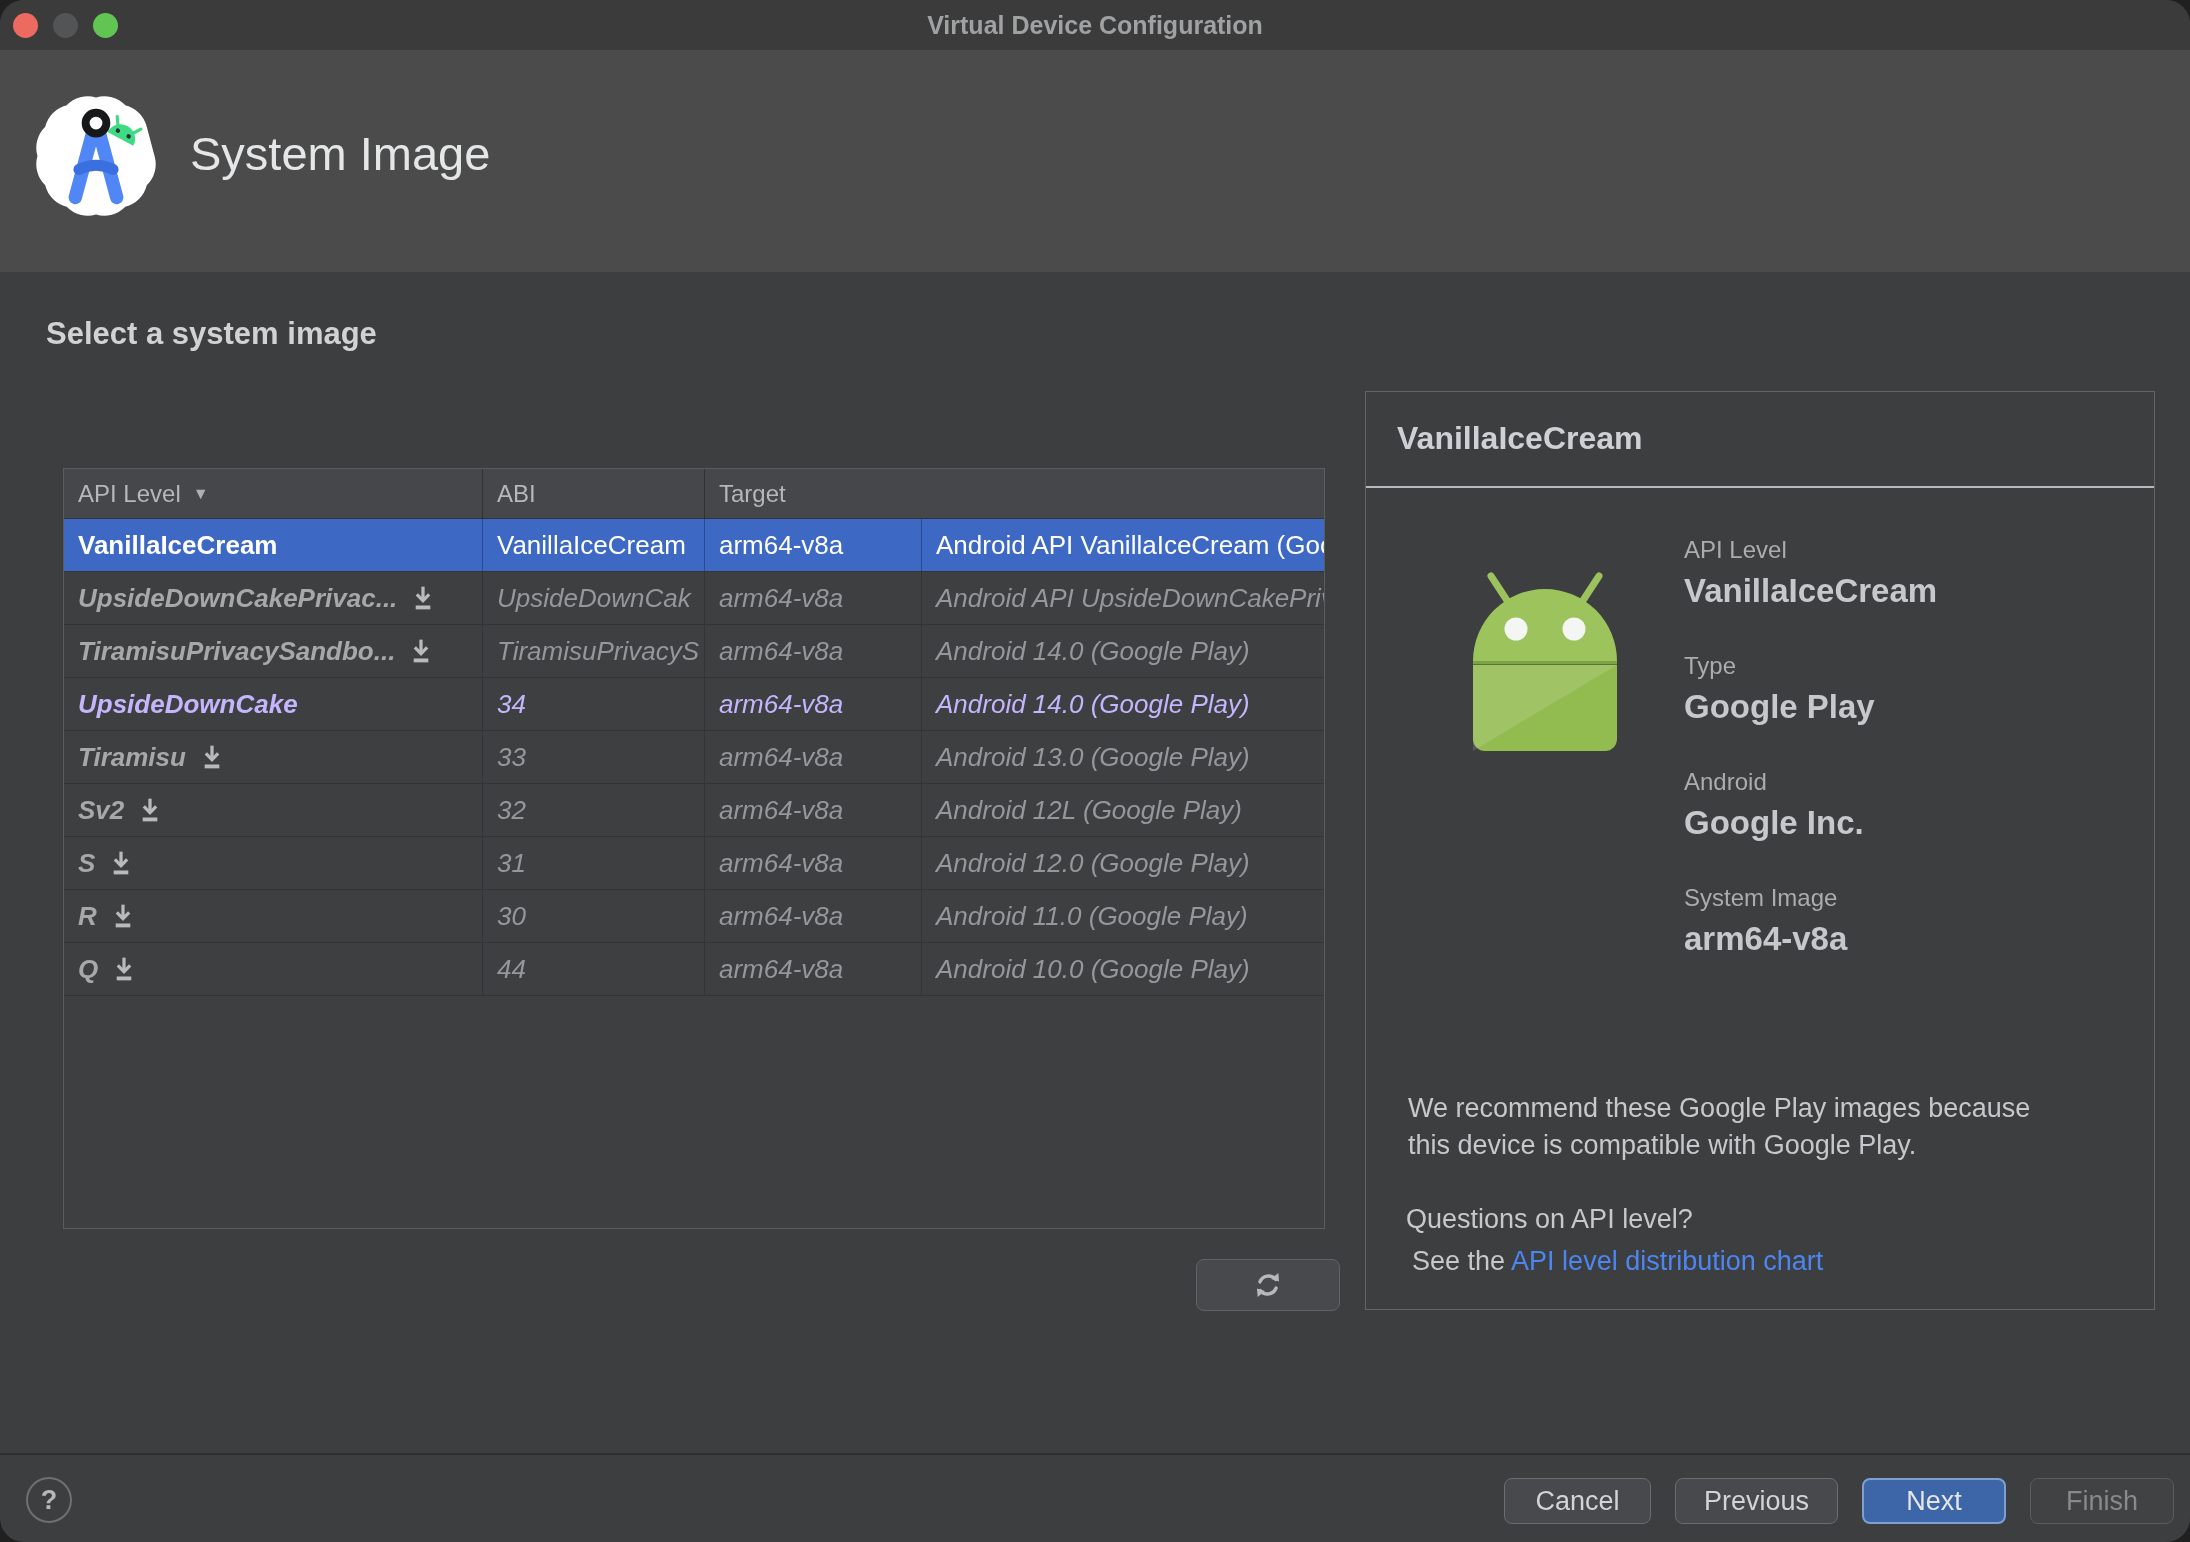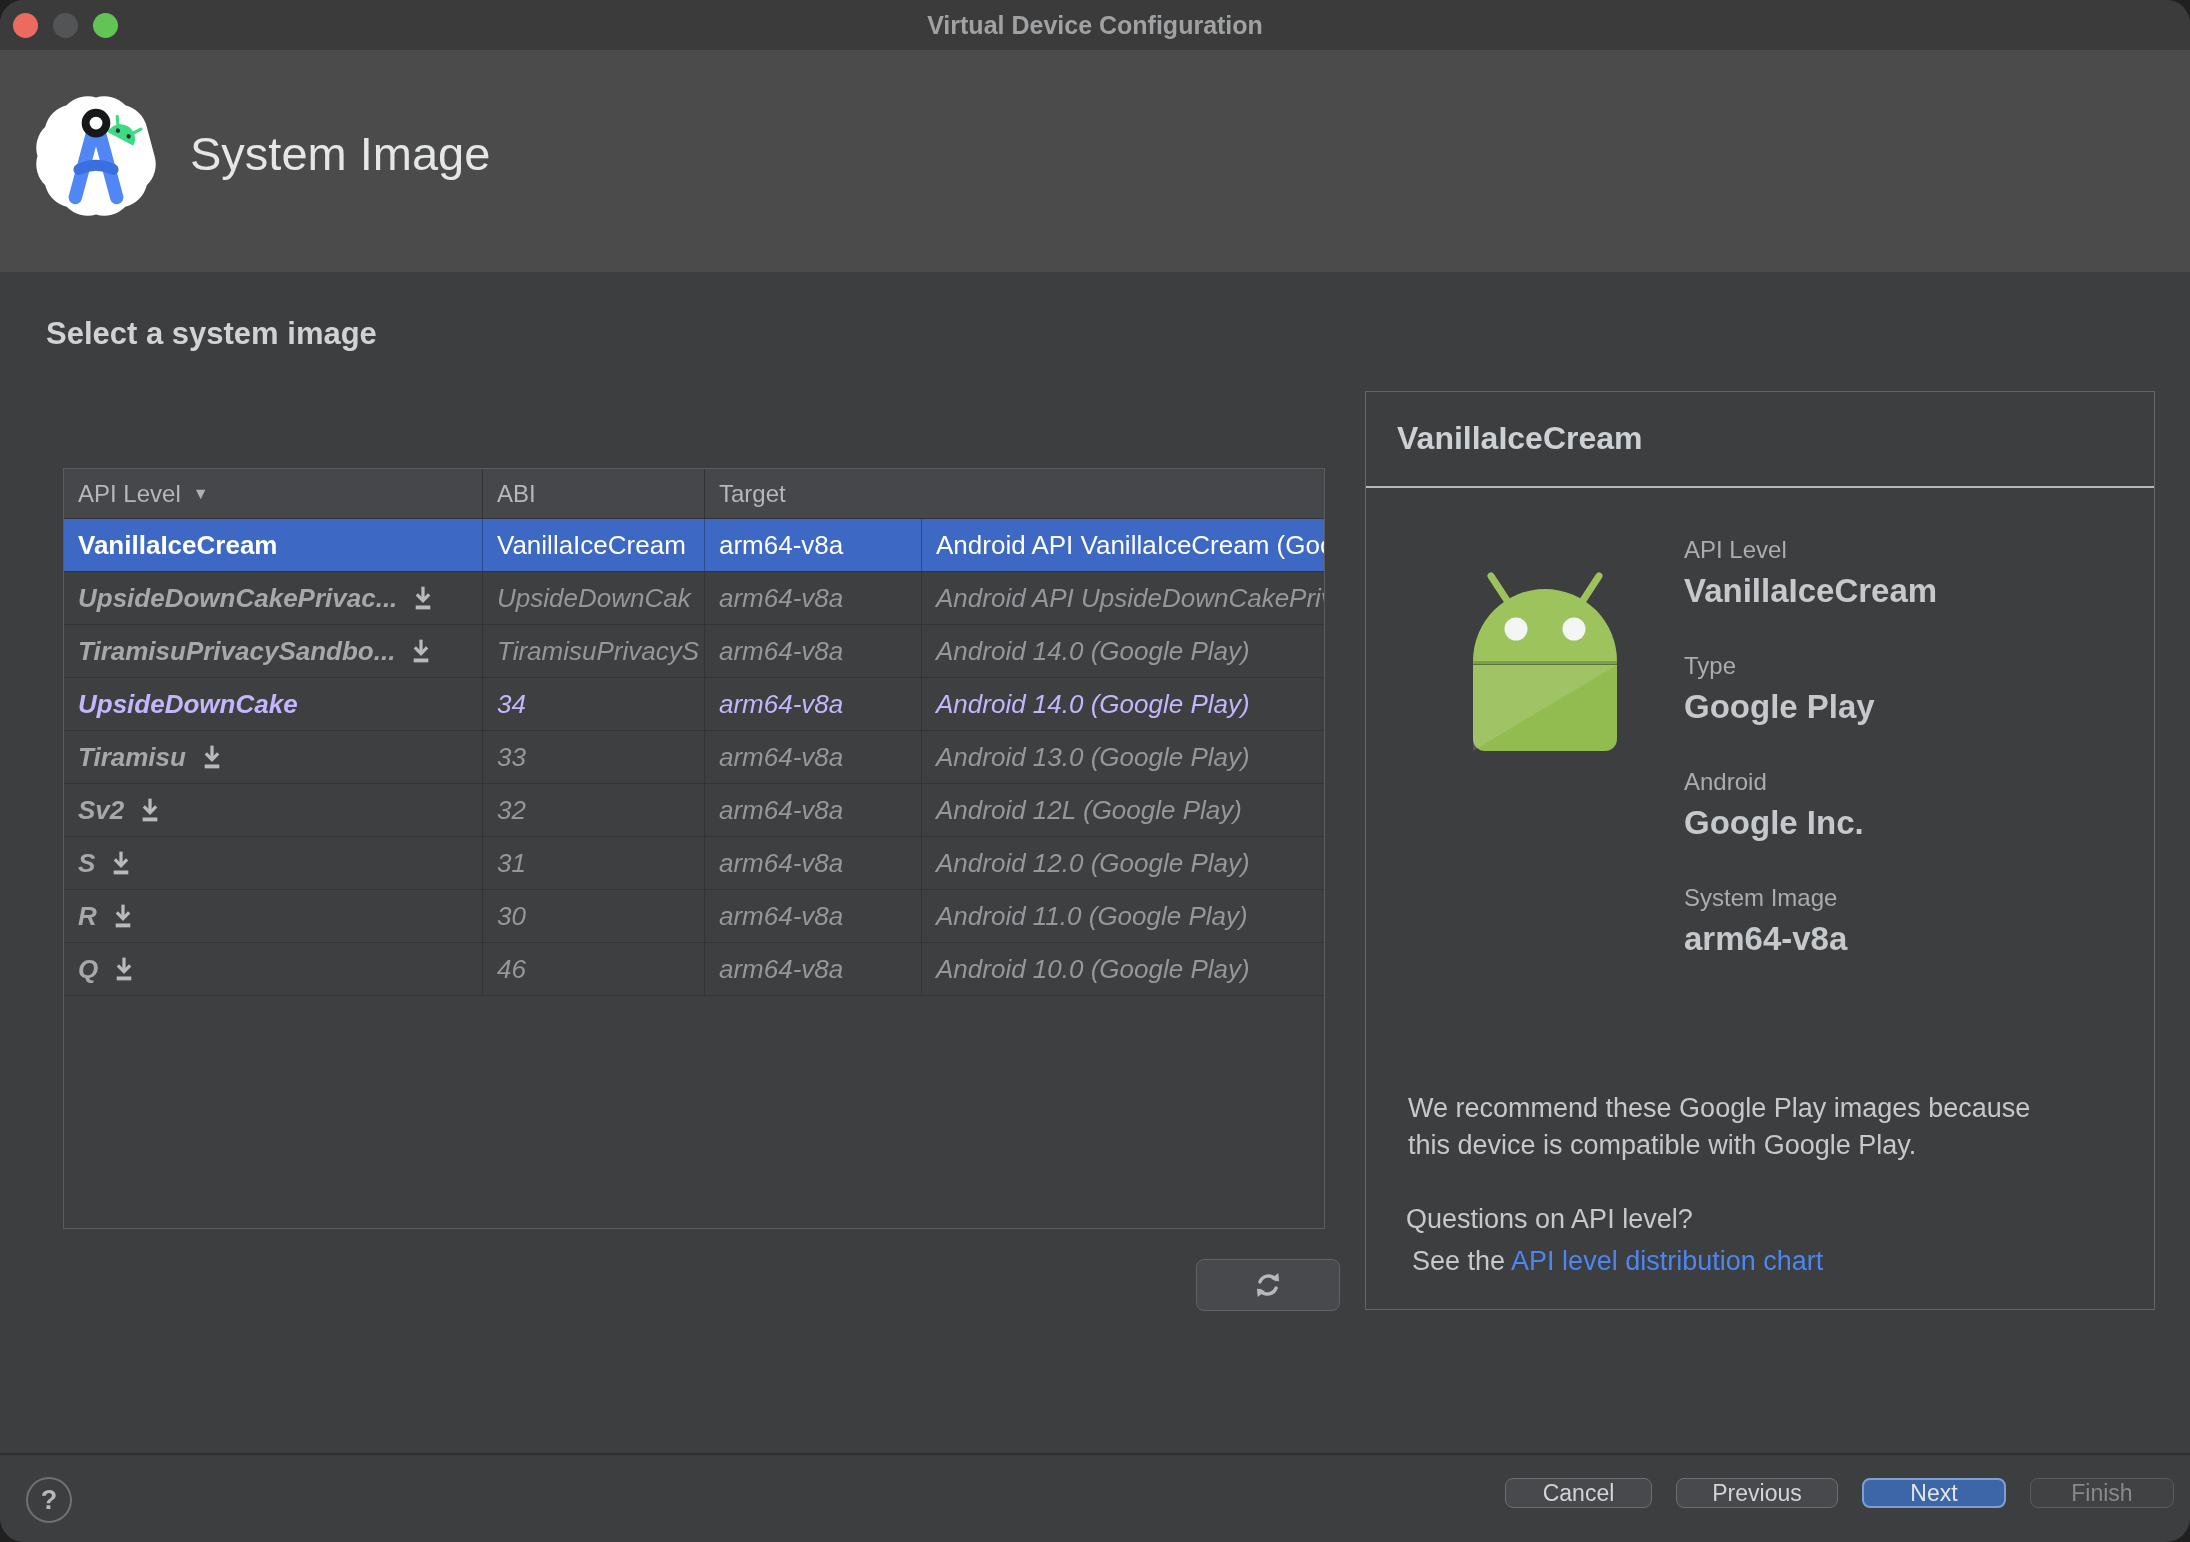--- a/index.html
+++ b/index.html
@@ -60,21 +60,21 @@
   .dvalue{font-size:33px;font-weight:bold;color:#c6c9cc;}
   .panel-note{position:absolute;left:42px;top:698px;width:660px;font-size:27px;line-height:37px;color:#c6c8ca;}
   .panel-q{position:absolute;left:40px;top:812px;font-size:27px;color:#c6c8ca;}
   .panel-see{position:absolute;left:46px;top:854px;font-size:27px;color:#c6c8ca;}
   .panel-see a{color:#4d86f0;text-decoration:none;}
   
   .footer-line{position:absolute;left:0;right:0;top:1453px;height:2px;background:#2f3032;}
   .help-btn{position:absolute;left:26px;top:1477px;width:46px;height:46px;border:2px solid #6e7072;border-radius:50%;
     box-sizing:border-box;display:flex;align-items:center;justify-content:center;font-size:27px;font-weight:bold;color:#b6b8ba;}
   .btns{position:absolute;right:16px;top:1478px;display:flex;gap:24px;}
-  .btn{height:30px;border-radius:8px;font-size:23px;display:flex;align-items:center;justify-content:center;
+  .btn{height:46px;border-radius:8px;font-size:27px;display:flex;align-items:center;justify-content:center;
     box-sizing:border-box;padding:0 28px;}
   .btn.default{background:#47494c;border:1px solid #6b6d6f;color:#d2d4d6;min-width:147px;}
   .btn.b-previous{min-width:162px;}
   .btn.primary{background:#3c66a8;border:2px solid #7e9fd2;color:#e5e5e5;min-width:144px;}
   .btn.disabled{background:#404244;border:1px solid #5a5c5e;color:#87898b;min-width:144px;}
 </style>
 </head>
 <body>
 
 <div class="window">
@@ -229,21 +229,21 @@
 
     <div class="row remote has-dl">
       <div class="td release">
         <span class="release-label">Q</span>
         <svg class="dl-icon" viewBox="0 0 14 16" fill="none" stroke="currentColor">
           <path d="M7 1v8" stroke-width="2"></path>
           <path d="M3.2 5.8 L7 9.6 L10.8 5.8" stroke-width="2"></path>
           <path d="M2.5 13.8 h9" stroke-width="2.4"></path>
         </svg>
       </div>
-      <div class="td">46</div>
+      <div class="td">44</div>
       <div class="td">arm64-v8a</div>
       <div class="td">Android 10.0 (Google Play)</div>
     </div>
   </div>
   </div>
 
   <div class="refresh-btn">
     <svg viewBox="0 0 24 24">
       <g stroke="#b6b8ba" stroke-width="2.4" fill="none" stroke-linecap="round">
         <path d="M6.3 9.8 a6.6 6.6 0 0 1 11.2 -1.8"></path>

